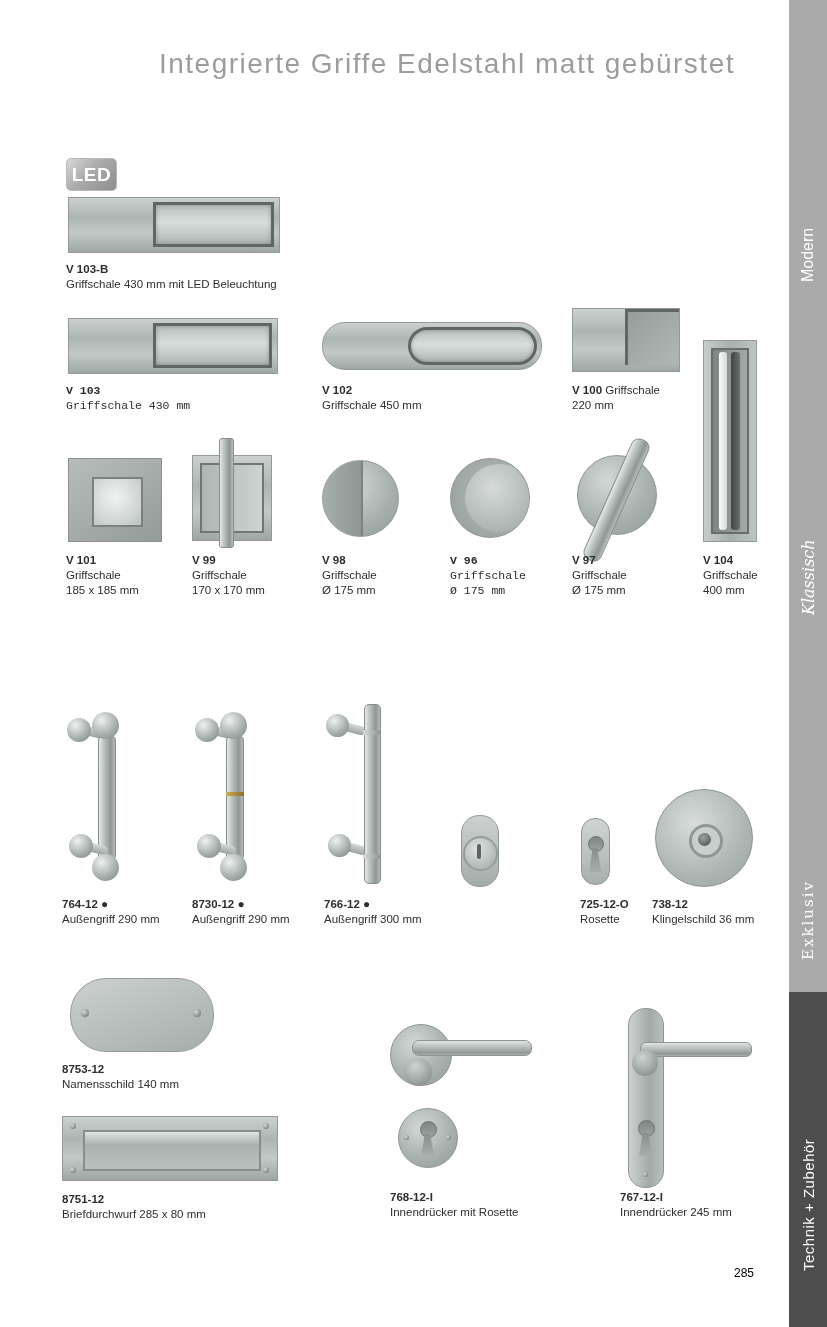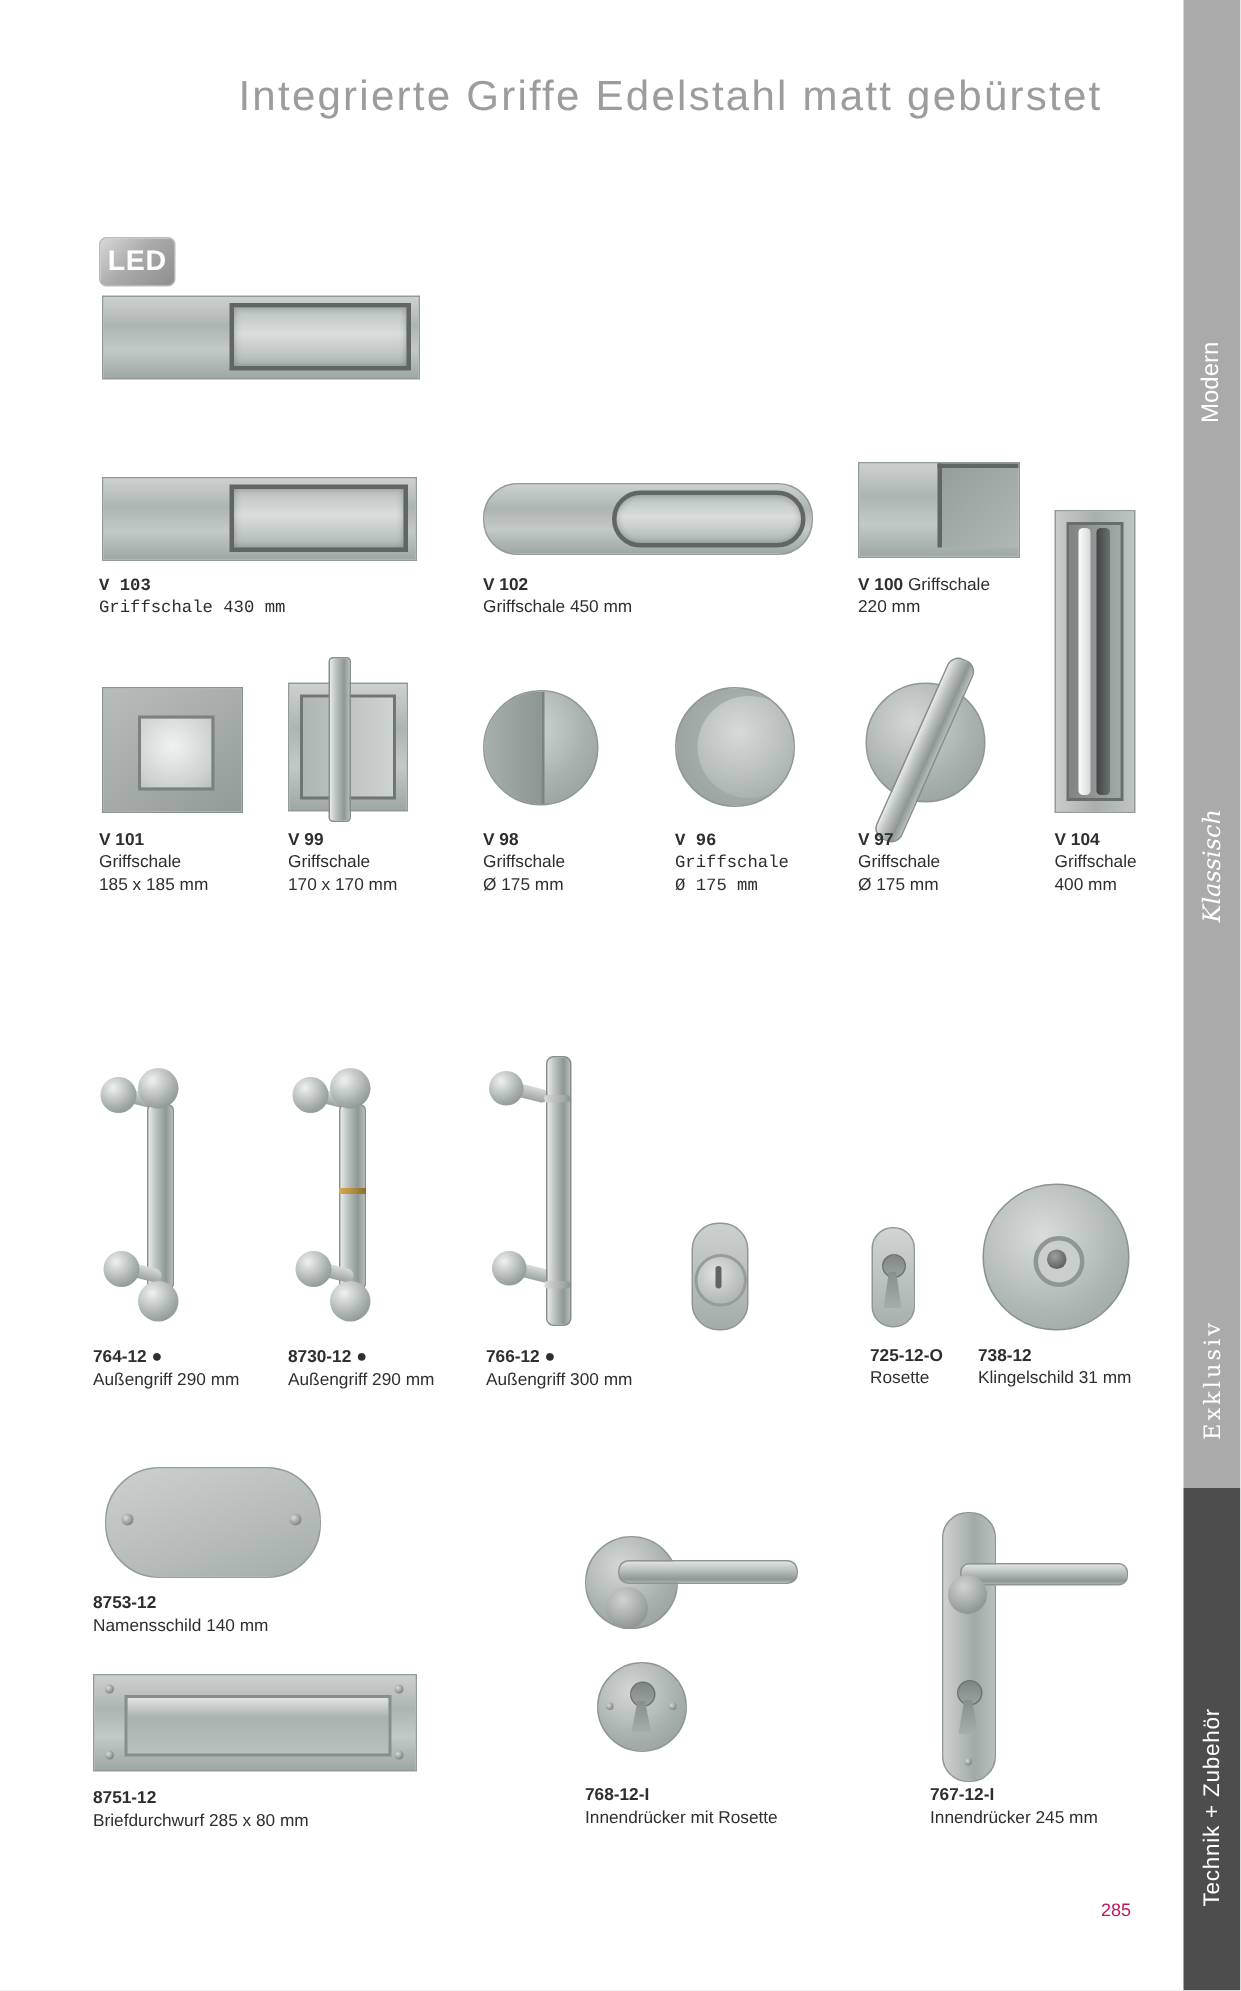--- a/index.html
+++ b/index.html
@@ -48,21 +48,21 @@
   .side-light { position:absolute; left:789px; top:0; width:38px; height:992px; background:#a9aaa9; }
   .side-dark  { position:absolute; left:789px; top:992px; width:38px; height:335px; background:#4d4d4d; }
   .vtab { position:absolute; left:789px; width:38px; color:#ffffff;
           display:flex; align-items:center; justify-content:center;
           writing-mode:vertical-rl; transform:rotate(180deg); font-size:16px; }
   .vtab.serif-it { font-family:"DejaVu Serif", serif; font-style:italic; }
   .vtab.serif    { font-family:"DejaVu Serif", serif; letter-spacing:2px; font-size:15px; }
   .vtab.small    { font-size:15px; letter-spacing:.5px; }
 
   .pagenum { position:absolute; left:714px; top:1266px; width:40px; text-align:right;
-             font-size:12px; color:#be185d; }
+             font-size:12px; color:#000000; }
 </style>
 </head>
 <body>
 
 <div class="page">
 
   <div class="h1" style="top:48px;">Integrierte Griffe Edelstahl matt gebürstet</div>
 
   <div class="led">LED</div>
 
@@ -182,20 +182,24 @@
 
   <div class="abs" style="left:622px;top:1008px;width:130px;height:180px;">
     <div class="abs" style="left:6px;top:0;width:34px;height:178px;border-radius:17px;background:linear-gradient(90deg,#cdd2d0,#a2aaa8 60%,#b8bfbd);border:1px solid #8f9795;"></div>
     <div class="abs m-bar-h" style="left:18px;top:34px;width:110px;height:13px;border-radius:6px;"></div>
     <div class="abs" style="left:10px;top:42px;width:26px;height:26px;border-radius:50%;background:radial-gradient(circle at 40% 30%,#cfd4d2,#8f9795 75%);"></div>
     <div class="abs keyhole-c" style="left:16px;top:112px;width:15px;height:15px;"></div>
     <div class="abs keyhole-s" style="left:17px;top:125px;width:13px;height:23px;"></div>
     <div class="abs screw" style="left:21px;top:164px;width:5px;height:5px;"></div>
   </div>
 
+  <div class="lbl" style="left:66px;top:262px;">
+    <div class="id">V 103-B</div>
+    <div>Griffschale 430 mm mit LED Beleuchtung</div>
+  </div>
 
   <div class="lbl" style="left:66px;top:383px;font-family:Liberation Mono, monospace;">
     <div class="id">V 103</div>
     <div>Griffschale 430 mm</div>
   </div>
 
   <div class="lbl" style="left:322px;top:383px;">
     <div class="id">V 102</div>
     <div>Griffschale 450 mm</div>
   </div>
@@ -257,21 +261,21 @@
   </div>
 
 
   <div class="lbl" style="left:580px;top:897px;">
     <div class="id">725-12-O</div>
     <div>Rosette</div>
   </div>
 
   <div class="lbl" style="left:652px;top:897px;">
     <div class="id">738-12</div>
-    <div>Klingelschild 31 mm</div>
+    <div>Klingelschild 36 mm</div>
   </div>
 
   <div class="lbl" style="left:62px;top:1062px;">
     <div class="id">8753-12</div>
     <div>Namensschild 140 mm</div>
   </div>
 
   <div class="lbl" style="left:62px;top:1192px;">
     <div class="id">8751-12</div>
     <div>Briefdurchwurf 285 x 80 mm</div>

